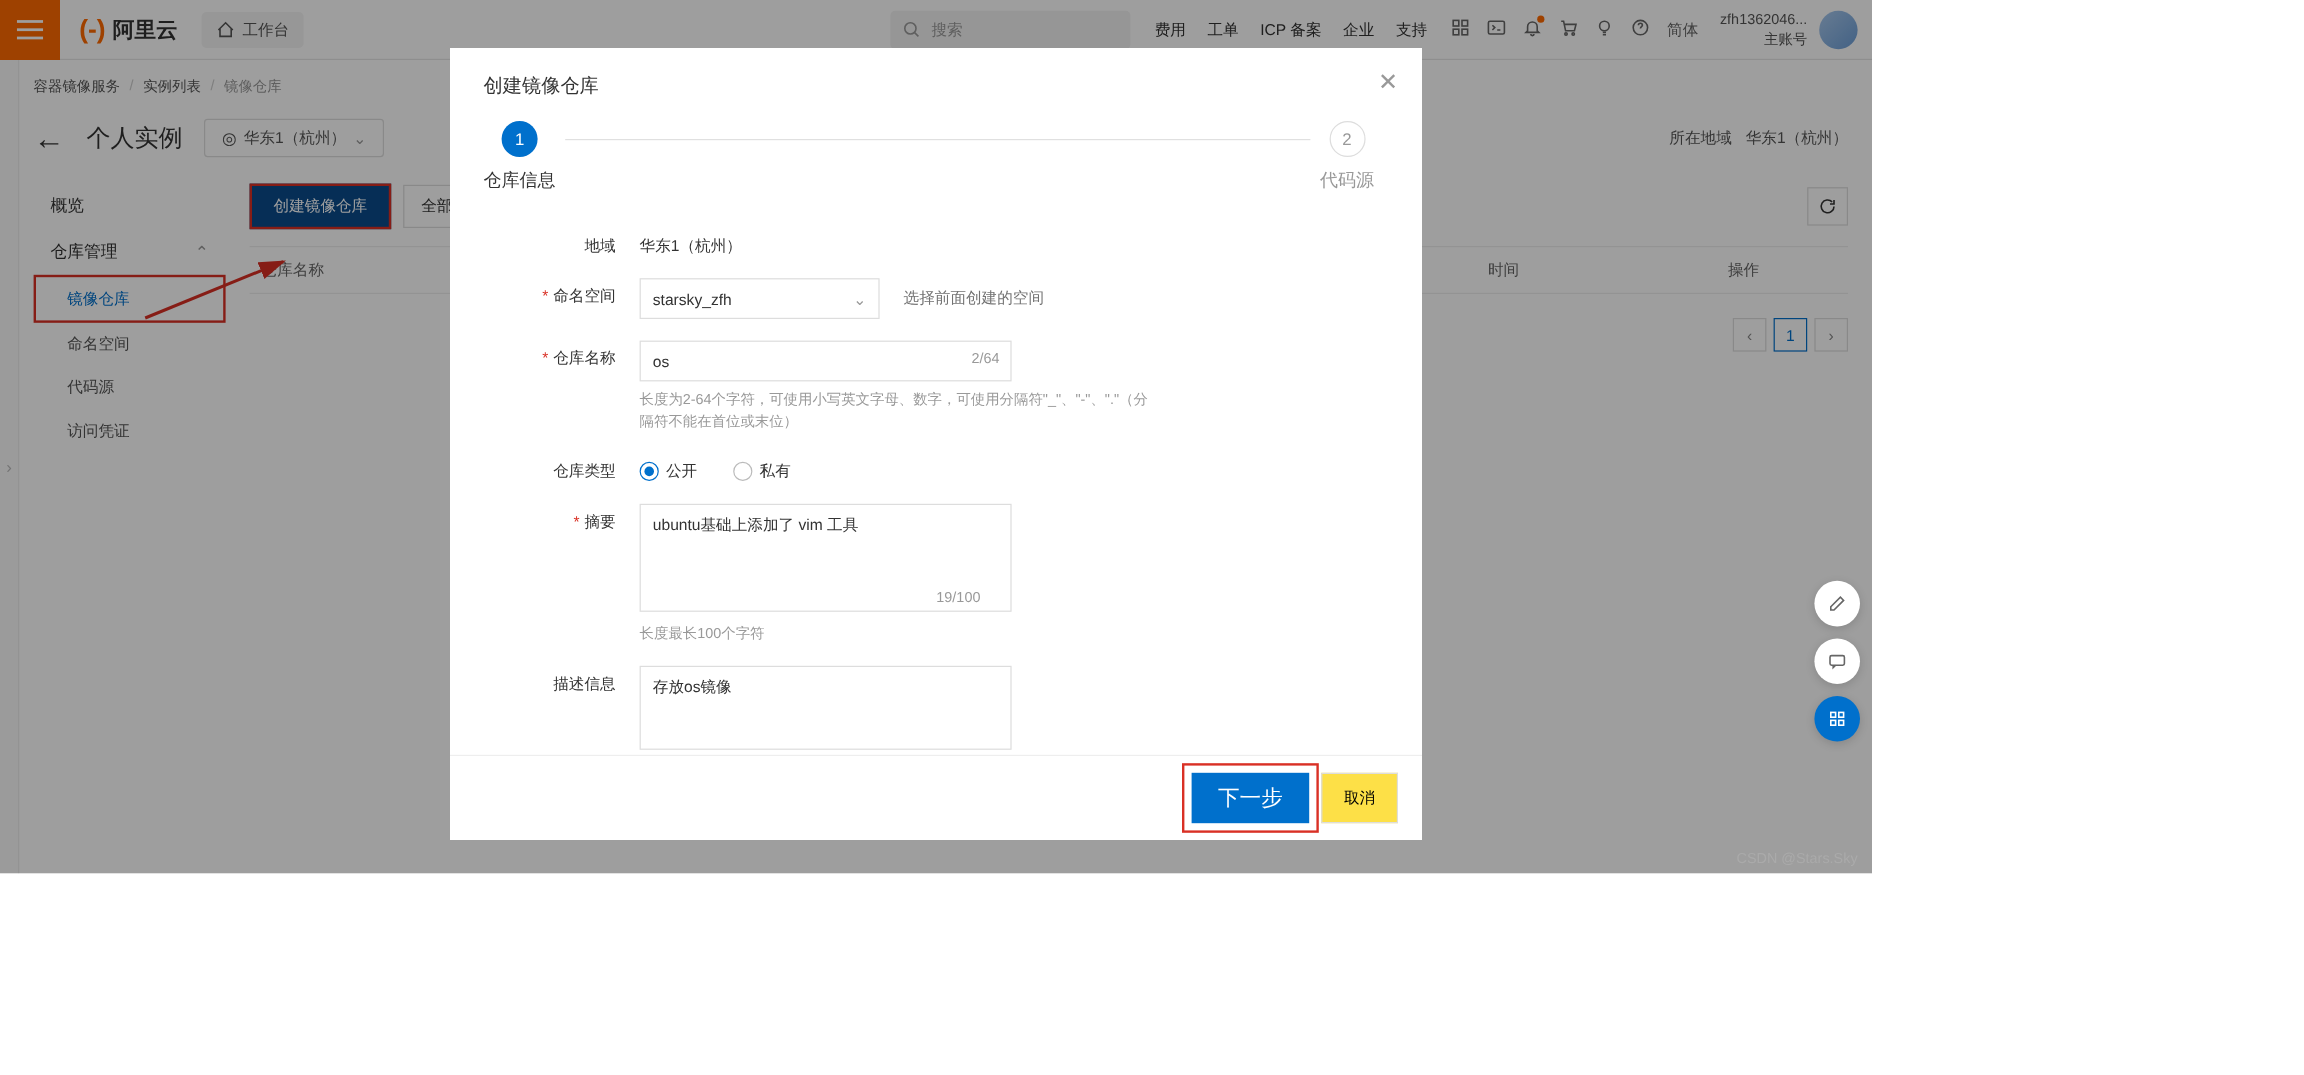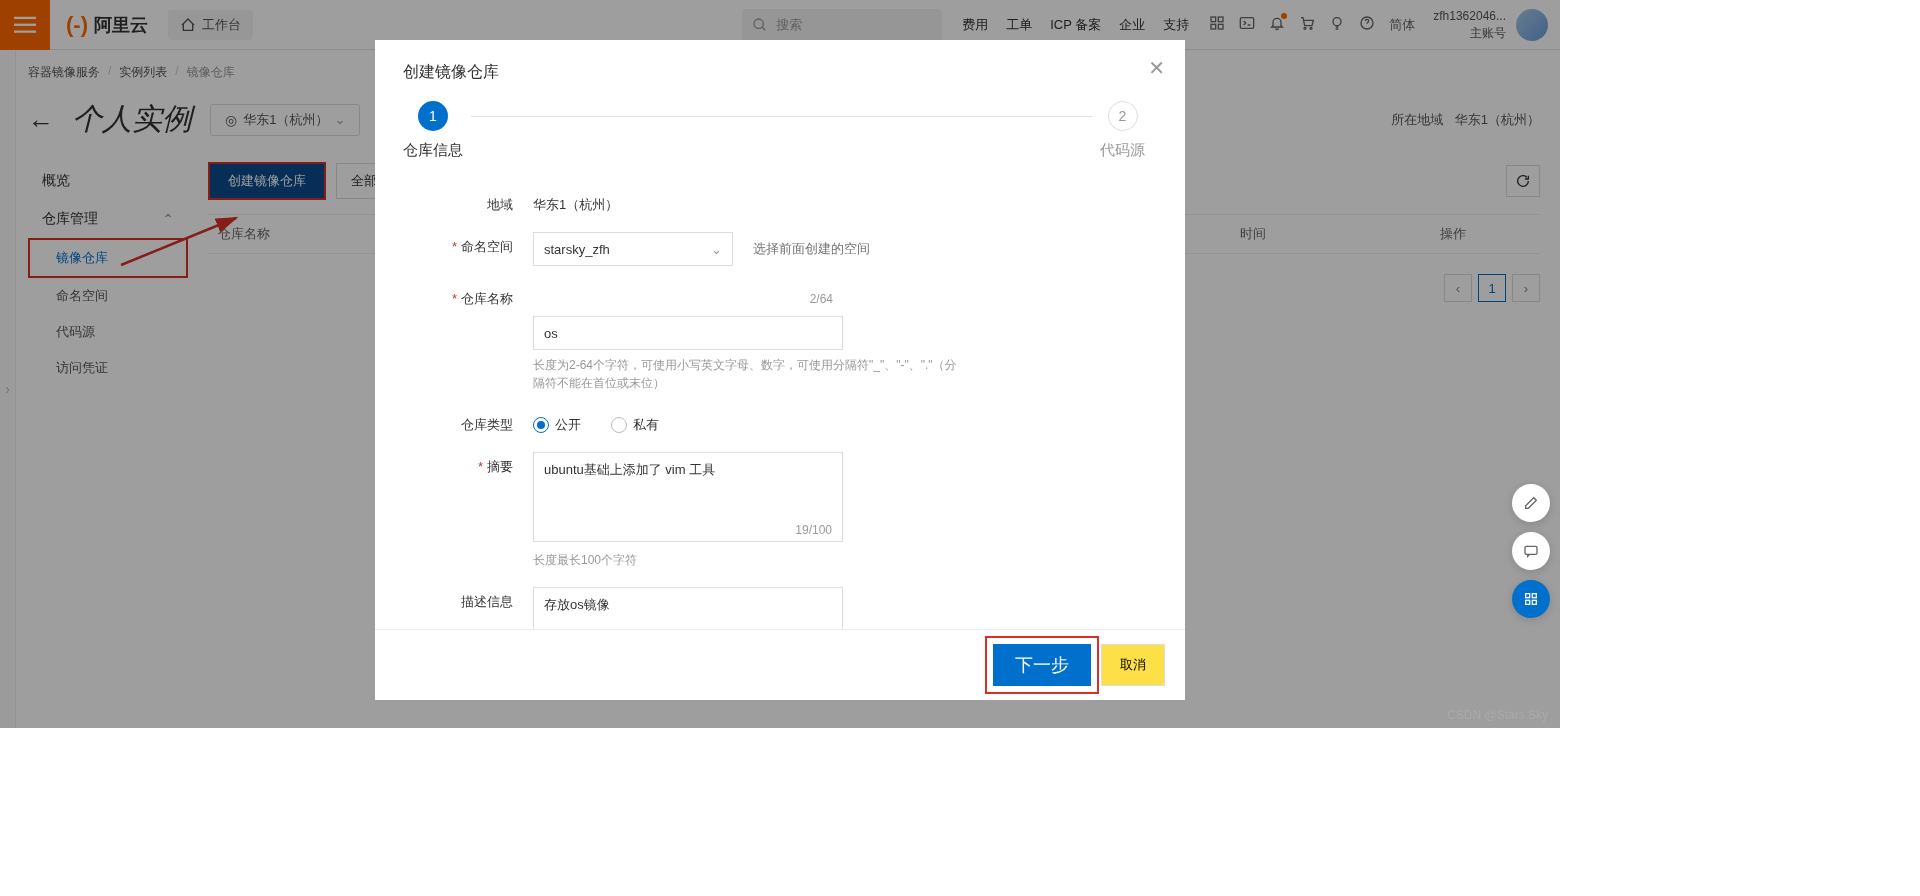--- a/index.html
+++ b/index.html
@@ -31,21 +31,21 @@
 .content { flex: 1; padding: 14px 20px 0 12px; position: relative; }
 
 
 .breadcrumb { display: flex; gap: 8px; font-size: 12px; color: #999; margin-bottom: 18px; }
 .breadcrumb .bc-link { color: #555; cursor: pointer; }
 .breadcrumb .sep::after { content: "/"; color: #ccc; }
 
 
 .page-head { display: flex; align-items: center; gap: 18px; margin-bottom: 22px; }
 .back-arrow { font-size: 26px; cursor: pointer; }
-.page-title { font-size: 30px; font-weight: 500; font-style: italic; }
+.page-title { font-size: 20px; font-weight: 500; }
 .region-sel { display: flex; align-items: center; gap: 6px; padding: 6px 14px; border: 1px solid #ddd; background: #fff; border-radius: 3px; font-size: 13px; color: #555; cursor: pointer; }
 .region-sel::before { content: "◎"; font-size: 14px; }
 .region-info { margin-left: auto; font-size: 13px; color: #555; }
 .region-info b { font-weight: normal; margin-left: 8px; }
 
 
 .main-split { display: flex; gap: 20px; }
 .left-nav { width: 160px; }
 .nav-item { padding: 10px 14px; font-size: 14px; color: #333; cursor: pointer; }
 .nav-group { padding: 10px 14px; font-size: 14px; color: #333; display: flex; justify-content: space-between; align-items: center; cursor: pointer; }
@@ -90,31 +90,31 @@
 .step:not(.active) .step-label { color: #999; }
 .step-line { flex: 1; height: 1px; background: #e0e0e0; margin: 0 8px; align-self: flex-start; margin-top: 15px; }
 
 .form-row { display: flex; align-items: flex-start; margin-bottom: 18px; }
 .form-label { width: 130px; text-align: right; padding-right: 20px; font-size: 13px; color: #333; padding-top: 6px; }
 .form-label .req { color: #d93025; margin-right: 4px; }
 .form-field { flex: 1; max-width: 430px; }
 .form-value { font-size: 13px; color: #333; padding-top: 6px; }
 .form-select { width: 200px; height: 34px; border: 1px solid #ddd; padding: 0 10px; font-size: 13px; color: #333; display: flex; align-items: center; justify-content: space-between; cursor: pointer; }
 .form-input-wrap { position: relative; width: 310px; }
-.form-input { width: 100%; height: 34px; border: 1px solid #ddd; padding: 0 55px 0 10px; font-size: 13px; color: #333; margin-top: 32px; }
+.form-input { width: 100%; height: 34px; border: 1px solid #ddd; padding: 0 55px 0 10px; font-size: 13px; color: #333; }
 .input-count { position: absolute; right: 10px; top: 8px; font-size: 12px; color: #999; }
 .form-hint { font-size: 12px; color: #999; margin-top: 6px; line-height: 1.5; }
 .radio-group { display: flex; gap: 30px; padding-top: 6px; }
 .radio-item { display: flex; align-items: center; gap: 6px; font-size: 13px; cursor: pointer; }
 .radio-circle { width: 16px; height: 16px; border-radius: 50%; border: 1px solid #bbb; display: flex; align-items: center; justify-content: center; }
 .radio-item.checked .radio-circle { border-color: #0070cc; }
 .radio-item.checked .radio-circle::after { content: ""; width: 8px; height: 8px; border-radius: 50%; background: #0070cc; }
 .form-textarea { width: 310px; height: 90px; border: 1px solid #ddd; padding: 8px 10px; font-size: 13px; color: #333; resize: none; font-family: inherit; }
 .textarea-wrap { position: relative; width: 310px; }
-.textarea-count { position: absolute; right: 11px; bottom: 8px; font-size: 12px; color: #999; }
+.textarea-count { position: absolute; right: 26px; bottom: 8px; font-size: 12px; color: #999; }
 
 .anno-text { color: #737373; font-size: 13px; margin-left: 20px; align-self: center; }
 
 .modal-footer { padding: 14px 20px; border-top: 1px solid #eee; display: flex; justify-content: flex-end; gap: 10px; }
 .modal-footer .btn-next { background: #0070cc; color: #fff; border: none; padding: 9px 22px; font-size: 18px; cursor: pointer; outline: 2px solid #d93025; outline-offset: 6px; }
 .modal-footer .btn-cancel { background: #fde047; border: 1px solid #ddd; padding: 9px 18px; font-size: 13px; cursor: pointer; }
 
 
 .float-btns { position: absolute; right: 10px; bottom: 110px; display: flex; flex-direction: column; gap: 10px; z-index: 20; }
 .float-btn { width: 38px; height: 38px; border-radius: 50%; background: #fff; box-shadow: 0 2px 8px rgba(0,0,0,0.15); display: flex; align-items: center; justify-content: center; color: #666; font-size: 16px; cursor: pointer; }

